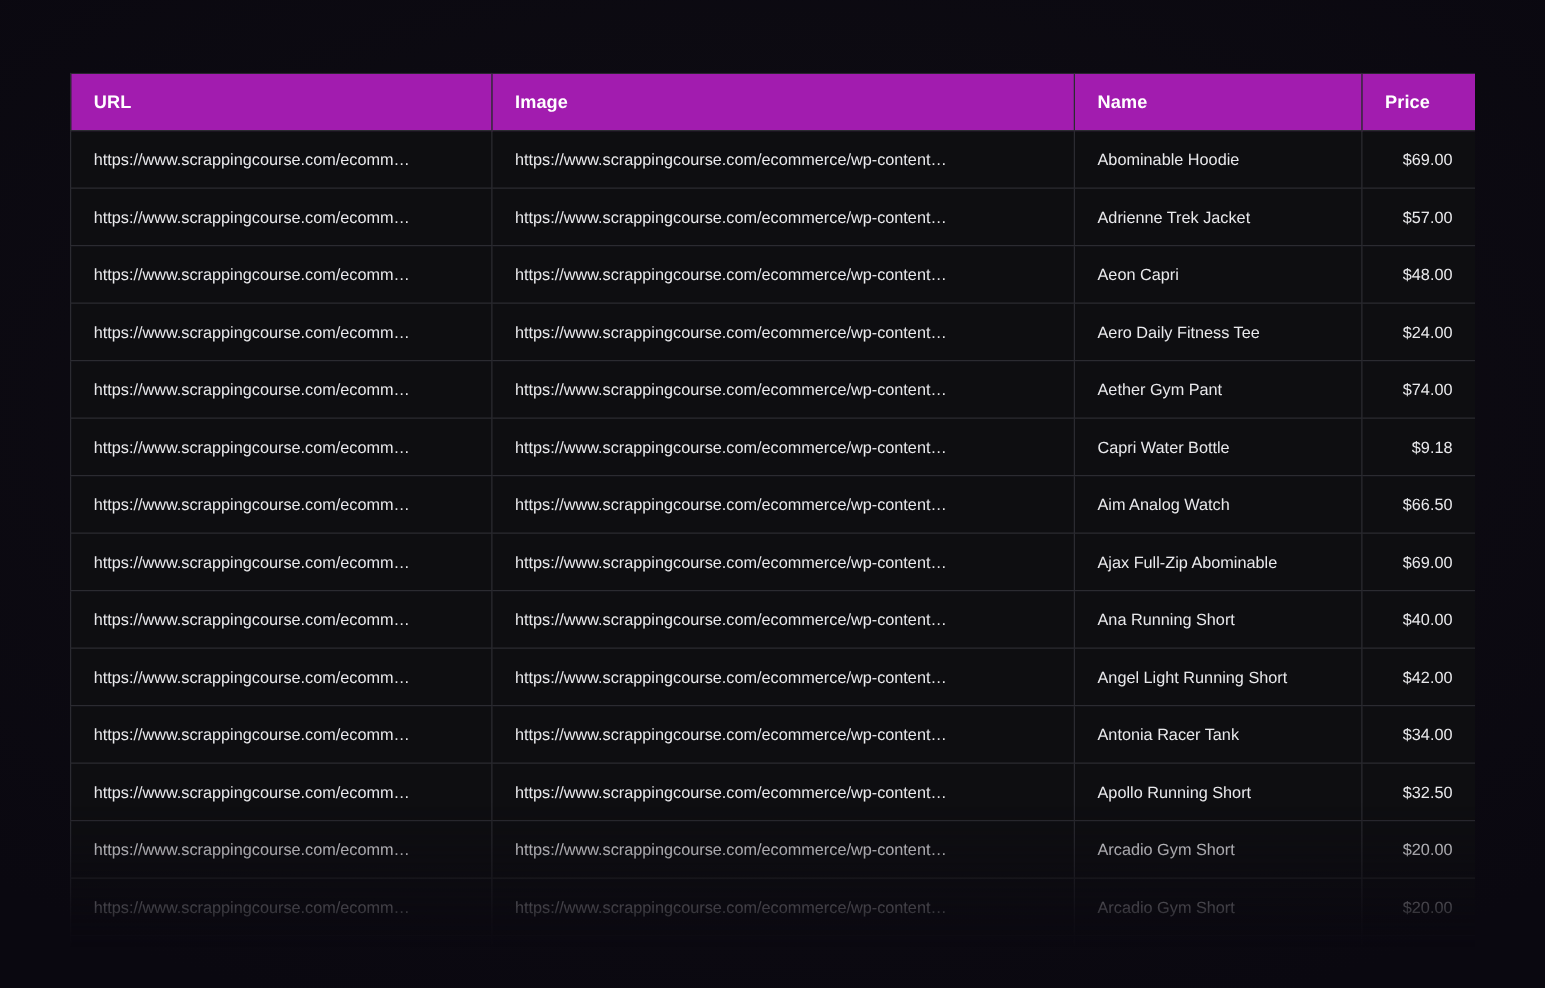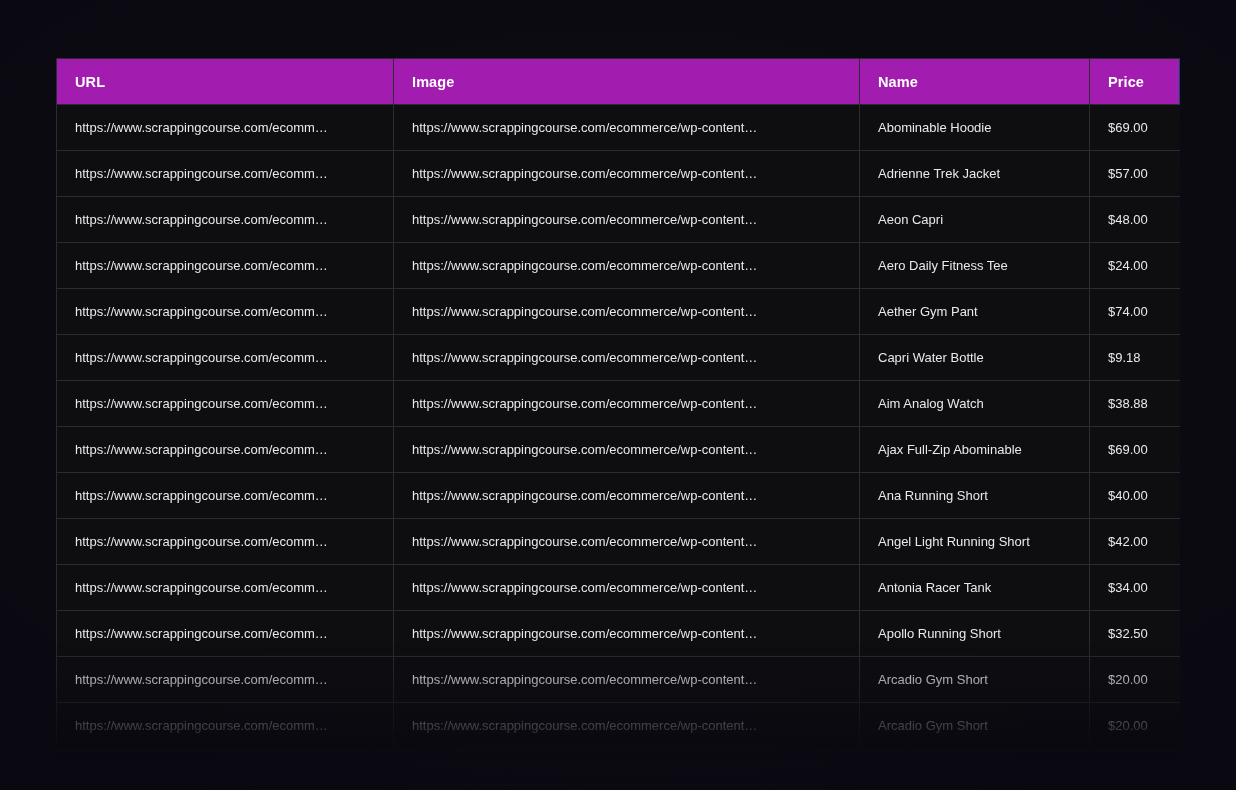--- a/index.html
+++ b/index.html
@@ -64,21 +64,21 @@
     font-weight:bold;
     color:#ffffff;
     letter-spacing:0.1px;
     background:#a21caf;
     border-right:1px solid #2b2b31;
     border-bottom:1px solid #2b2b31;
     border-top:1px solid #2b2b31;
     white-space:nowrap;
   }
   table.data-table thead th:first-child { border-left:1px solid #2b2b31; }
-  table.data-table thead th:last-child  { border-right:4px solid #0c4a6e; }
+  table.data-table thead th:last-child  { border-right:1px solid #0c4a6e; }
 
   table.data-table tbody td {
     height:46px;
     padding:0 18px;
     vertical-align:middle;
     font-size:13px;
     font-weight:normal;
     color:#e9e9ec;
     background:#0e0e11;
     border-right:1px solid #2b2b31;
@@ -89,21 +89,21 @@
   }
   table.data-table tbody td:first-child { border-left:1px solid #2b2b31; }
   table.data-table tbody td:last-child  { border-right:1px solid #2b2b31; }
 
   
   col.col-url   { width:337px; }
   col.col-image { width:466px; }
   col.col-name  { width:230px; }
   col.col-price { width:91px; }
 
-  td.cell-price { text-align:left; }
+  td.cell-price { text-align:right; }
   th.head-price { text-align:left; }
 
   td.cell-url, td.cell-image {
     color:#e6e6ea;
   }
 </style>
 </head>
 <body>
 
 <div id="page-bg"></div>
@@ -158,21 +158,21 @@
         <tr>
           <td class="cell-url" title="https://www.scrappingcourse.com/ecomm…">https://www.scrappingcourse.com/ecomm…</td>
           <td class="cell-image" title="https://www.scrappingcourse.com/ecommerce/wp-content…">https://www.scrappingcourse.com/ecommerce/wp-content…</td>
           <td class="cell-name" title="Affirm Water Bottle">Capri Water Bottle</td>
           <td class="cell-price" title="$7.00">$9.18</td>
         </tr>
         <tr>
           <td class="cell-url" title="https://www.scrappingcourse.com/ecomm…">https://www.scrappingcourse.com/ecomm…</td>
           <td class="cell-image" title="https://www.scrappingcourse.com/ecommerce/wp-content…">https://www.scrappingcourse.com/ecommerce/wp-content…</td>
           <td class="cell-name" title="Aim Analog Watch">Aim Analog Watch</td>
-          <td class="cell-price" title="$45.00">$38.88</td>
+          <td class="cell-price" title="$45.00">$66.50</td>
         </tr>
         <tr>
           <td class="cell-url" title="https://www.scrappingcourse.com/ecomm…">https://www.scrappingcourse.com/ecomm…</td>
           <td class="cell-image" title="https://www.scrappingcourse.com/ecommerce/wp-content…">https://www.scrappingcourse.com/ecommerce/wp-content…</td>
           <td class="cell-name" title="Ajax Full-Zip Sweatshirt">Ajax Full-Zip Abominable</td>
           <td class="cell-price" title="$69.00">$69.00</td>
         </tr>
         <tr>
           <td class="cell-url" title="https://www.scrappingcourse.com/ecomm…">https://www.scrappingcourse.com/ecomm…</td>
           <td class="cell-image" title="https://www.scrappingcourse.com/ecommerce/wp-content…">https://www.scrappingcourse.com/ecommerce/wp-content…</td>

